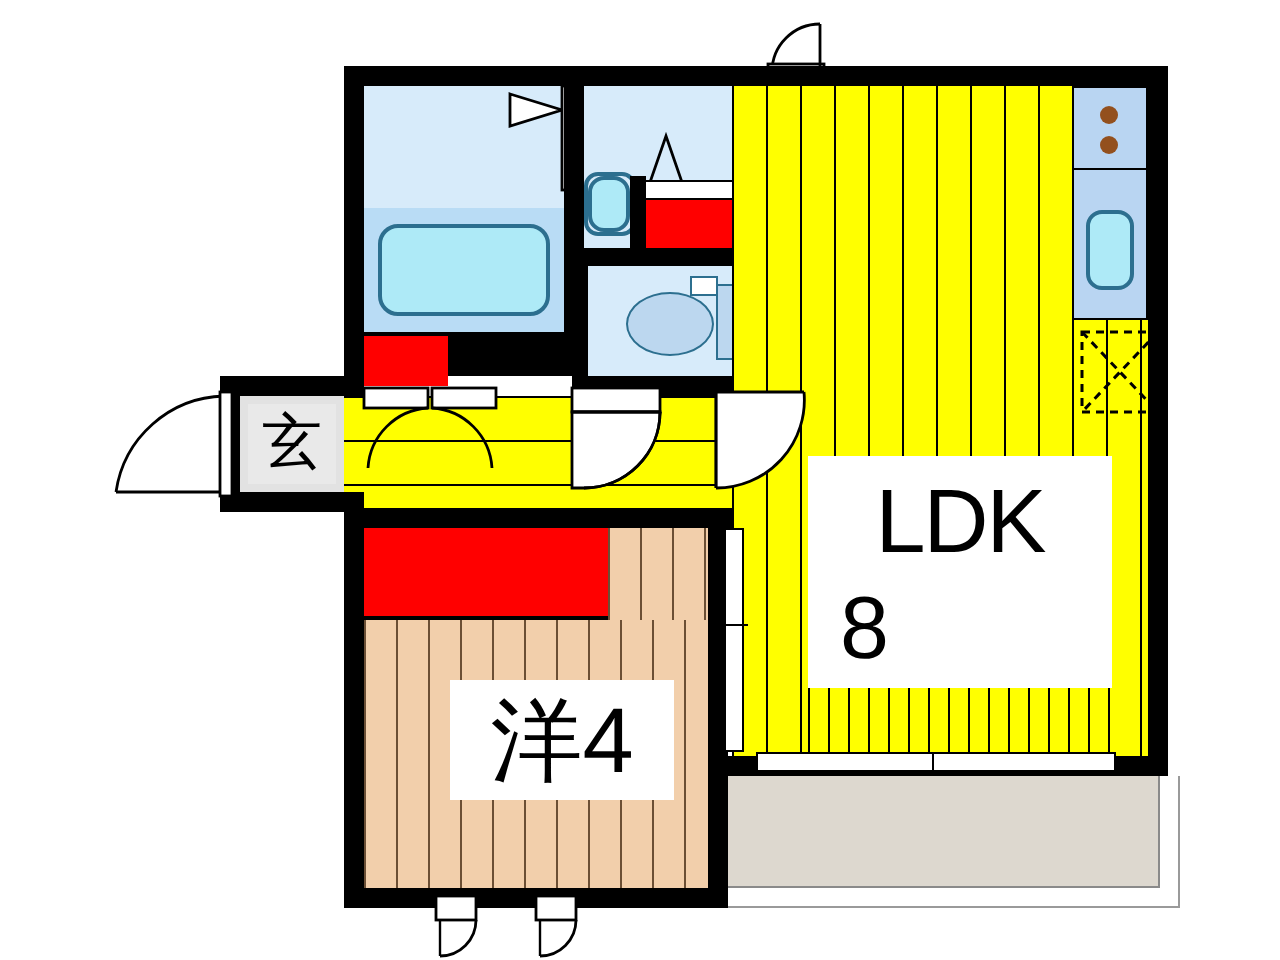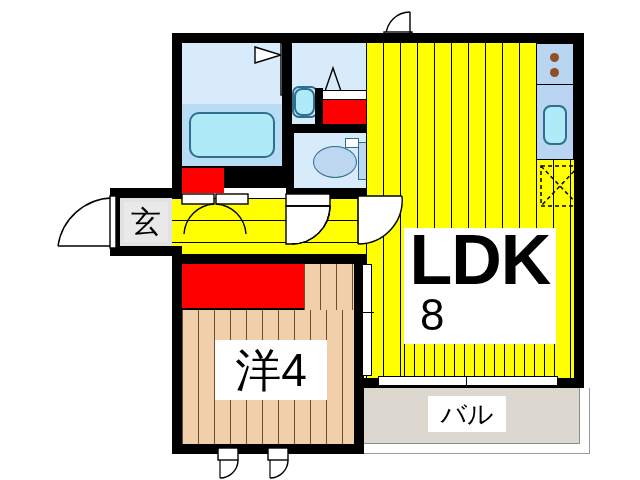--- a/index.html
+++ b/index.html
@@ -56,21 +56,21 @@
   .label {
     color: #000;
     background: #ffffff;
     display: flex;
     align-items: center;
     justify-content: center;
     line-height: 1;
     white-space: nowrap;
     font-weight: 500;
   }
-  .label-ldk { font-size: 70px; letter-spacing: -1px; background: transparent; font-weight: bold; }
+  .label-ldk { font-size: 45px; letter-spacing: -1px; background: transparent; }
   .label-8   { font-size: 44px; background: transparent; }
   .label-you { font-size: 46px; }
   .label-cl  { font-size: 30px; font-weight: 400; }
   .label-gen { font-size: 30px; background: #e9e9e9; }
   .label-bal { font-size: 26px; }
 
   .ldkbox {
     background: #ffffff;
     display: flex;
     flex-direction: column;
@@ -271,21 +271,21 @@
       <polygon class="slidearrow" points="6,0 24,0 15,20"></polygon>
       <polygon class="slidearrow" points="104,0 122,0 113,20"></polygon>
     </svg>
   </div>
 
   <div class="abs wall" style="left:172px; top:254px; width:10px; height:200px;"></div>
   <div class="abs wall" style="left:172px; top:444px; width:192px; height:10px;"></div>
   <div class="abs wall" style="left:354px; top:254px; width:10px; height:200px;"></div>
   <div class="abs fill-wood planks-v-wood" style="left:182px; top:310px; width:172px; height:134px;"></div>
   <div class="abs fill-wood planks-v-wood" style="left:304px; top:264px; width:50px; height:46px;"></div>
-  <div class="abs label label-you" style="left:215px; top:340px; width:112px; height:60px;">洋4</div>
+  <div class="abs label label-you" style="left:225px; top:340px; width:112px; height:60px;">洋4</div>
 
   <div class="abs" style="left:218px; top:448px; width:34px; height:30px;">
     <svg width="34" height="32" viewBox="0 0 34 32">
       <rect class="swing" x="0" y="0" width="20" height="12"></rect>
       <path class="swingline" d="M20,12 A18,18 0 0 1 2,30"></path>
       <line x1="2" y1="12" x2="2" y2="30" stroke="#000" stroke-width="1.2"></line>
     </svg>
   </div>
   <div class="abs" style="left:268px; top:448px; width:34px; height:30px;">
     <svg width="34" height="32" viewBox="0 0 34 32">
@@ -294,21 +294,20 @@
       <line x1="2" y1="12" x2="2" y2="30" stroke="#000" stroke-width="1.2"></line>
     </svg>
   </div>
 
   <div class="abs whitefill" style="left:362px; top:264px; width:10px; height:112px; border:1px solid #000;"></div>
   <div class="abs thinline" style="left:360px; top:312px; width:14px; height:1px;"></div>
 
   <div class="abs wall" style="left:364px; top:378px; width:220px; height:10px;"></div>
   <div class="abs fill-balc" style="left:364px; top:388px; width:216px; height:56px; border-right:1px solid #8a8a8a; border-bottom:1px solid #8a8a8a;"></div>
   <div class="abs" style="left:364px; top:388px; width:226px; height:66px; border-right:1px solid #9a9a9a; border-bottom:1px solid #9a9a9a; background:transparent;"></div>
-  <div class="abs label label-bal" style="left:428px; top:396px; width:78px; height:36px;">バル</div>
 
   <div class="abs whitefill" style="left:378px; top:376px; width:180px; height:10px; border:1px solid #000;"></div>
   <div class="abs thinline" style="left:466px; top:374px; width:1px; height:14px;"></div>
 
   <div class="abs fill-yellow planks-v-narrow" style="left:404px; top:344px; width:152px; height:32px;"></div>
 
   <div class="abs wall" style="left:172px; top:33px; width:412px; height:10px;"></div>
   <div class="abs wall" style="left:574px; top:33px; width:10px; height:355px;"></div>
 
 </div>

